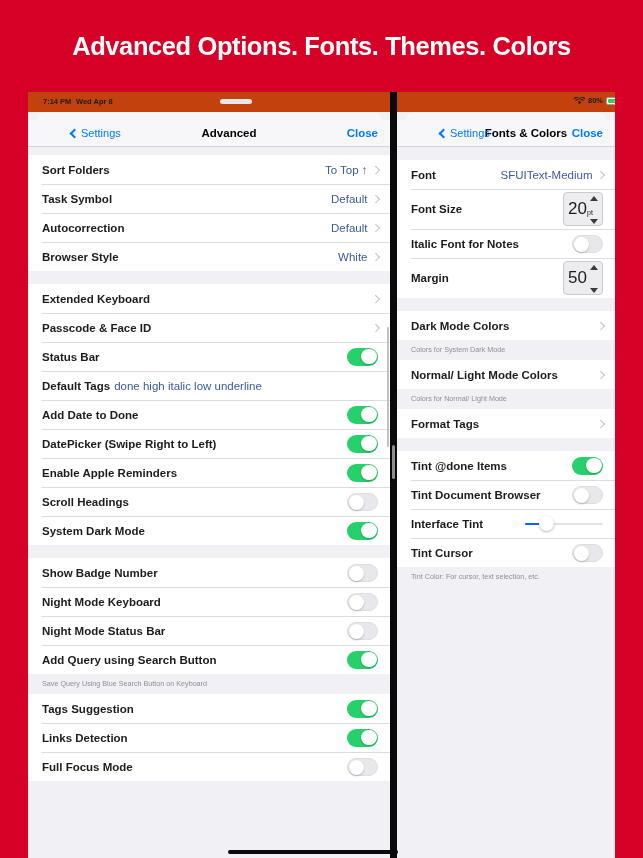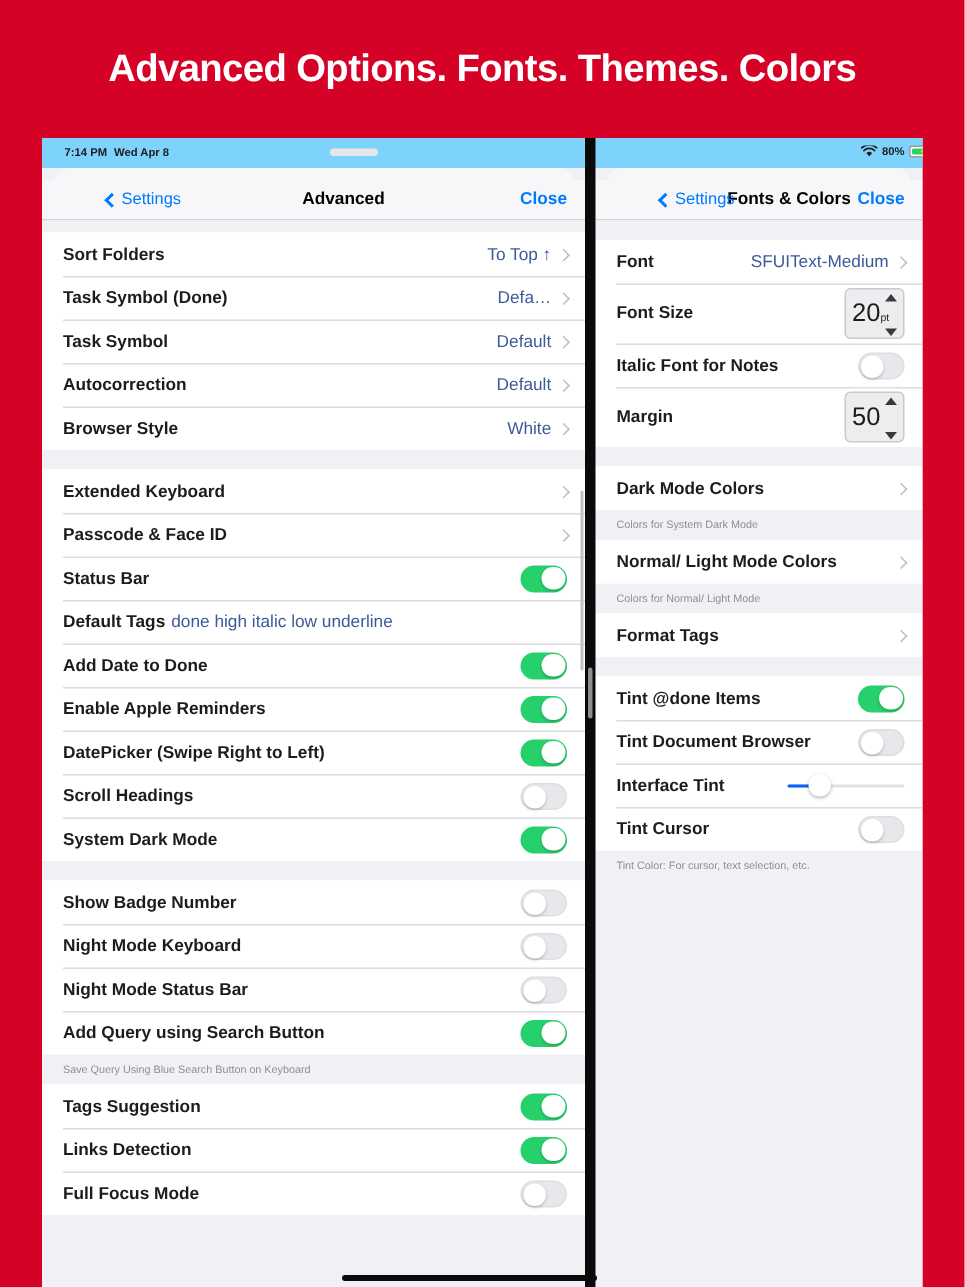--- a/index.html
+++ b/index.html
@@ -44,21 +44,21 @@
     height: 766px;
     background: #ffffff;
     overflow: hidden;
   }
   
   .statusbar {
     position: absolute;
     top: 0; left: 0;
     width: 607px;
     height: 20px;
-    background: #7dd3fc;
+    background: #c2410c;
     font-size: 7.5px;
     font-weight: bold;
     color: #1c1c1e;
   }
   .sb-time {
     position: absolute;
     left: 15px; top: 5px;
   }
   .sb-date {
     position: absolute;
@@ -406,26 +406,20 @@
         <div class="gap-sm"></div>
 
         <div class="group">
           <div class="row">
             <span class="row-lbl">Sort Folders</span>
             <span class="spacer"></span>
             <span class="row-val">To Top ↑</span>
             <span class="chev-right"></span>
           </div>
           <div class="row">
-            <span class="row-lbl">Task Symbol (Done)</span>
-            <span class="spacer"></span>
-            <span class="row-val">Defa…</span>
-            <span class="chev-right"></span>
-          </div>
-          <div class="row">
             <span class="row-lbl">Task Symbol</span>
             <span class="spacer"></span>
             <span class="row-val">Default</span>
             <span class="chev-right"></span>
           </div>
           <div class="row">
             <span class="row-lbl">Autocorrection</span>
             <span class="spacer"></span>
             <span class="row-val">Default</span>
             <span class="chev-right"></span>
@@ -464,28 +458,28 @@
             <span class="spacer"></span>
           </div>
           <div class="row">
             <span class="row-lbl">Add Date to Done</span>
             <span class="spacer"></span>
             <span class="toggle on">
                 <span class="knob"></span>
               </span>
           </div>
           <div class="row">
+            <span class="row-lbl">DatePicker (Swipe Right to Left)</span>
+            <span class="spacer"></span>
+            <span class="toggle on">
+                <span class="knob"></span>
+              </span>
+          </div>
+          <div class="row">
             <span class="row-lbl">Enable Apple Reminders</span>
-            <span class="spacer"></span>
-            <span class="toggle on">
-                <span class="knob"></span>
-              </span>
-          </div>
-          <div class="row">
-            <span class="row-lbl">DatePicker (Swipe Right to Left)</span>
             <span class="spacer"></span>
             <span class="toggle on">
                 <span class="knob"></span>
               </span>
           </div>
           <div class="row">
             <span class="row-lbl">Scroll Headings</span>
             <span class="spacer"></span>
             <span class="toggle off">
                 <span class="knob"></span>

